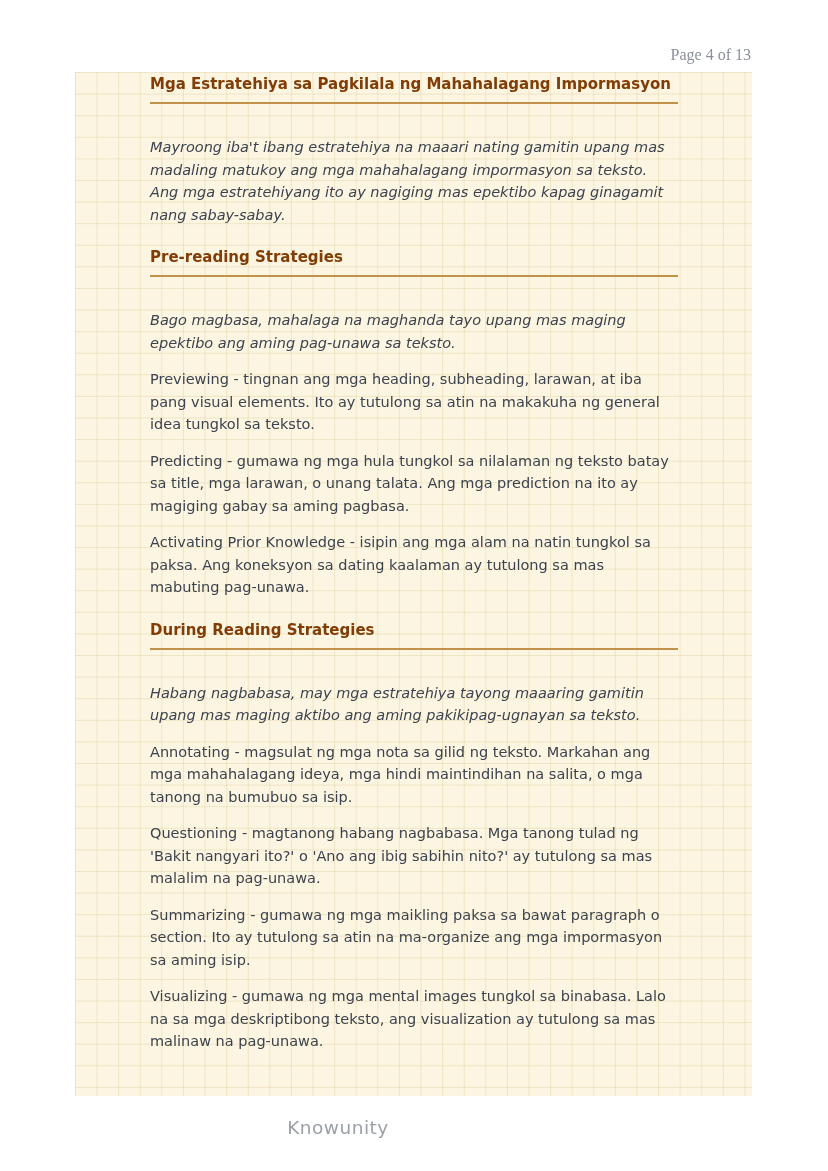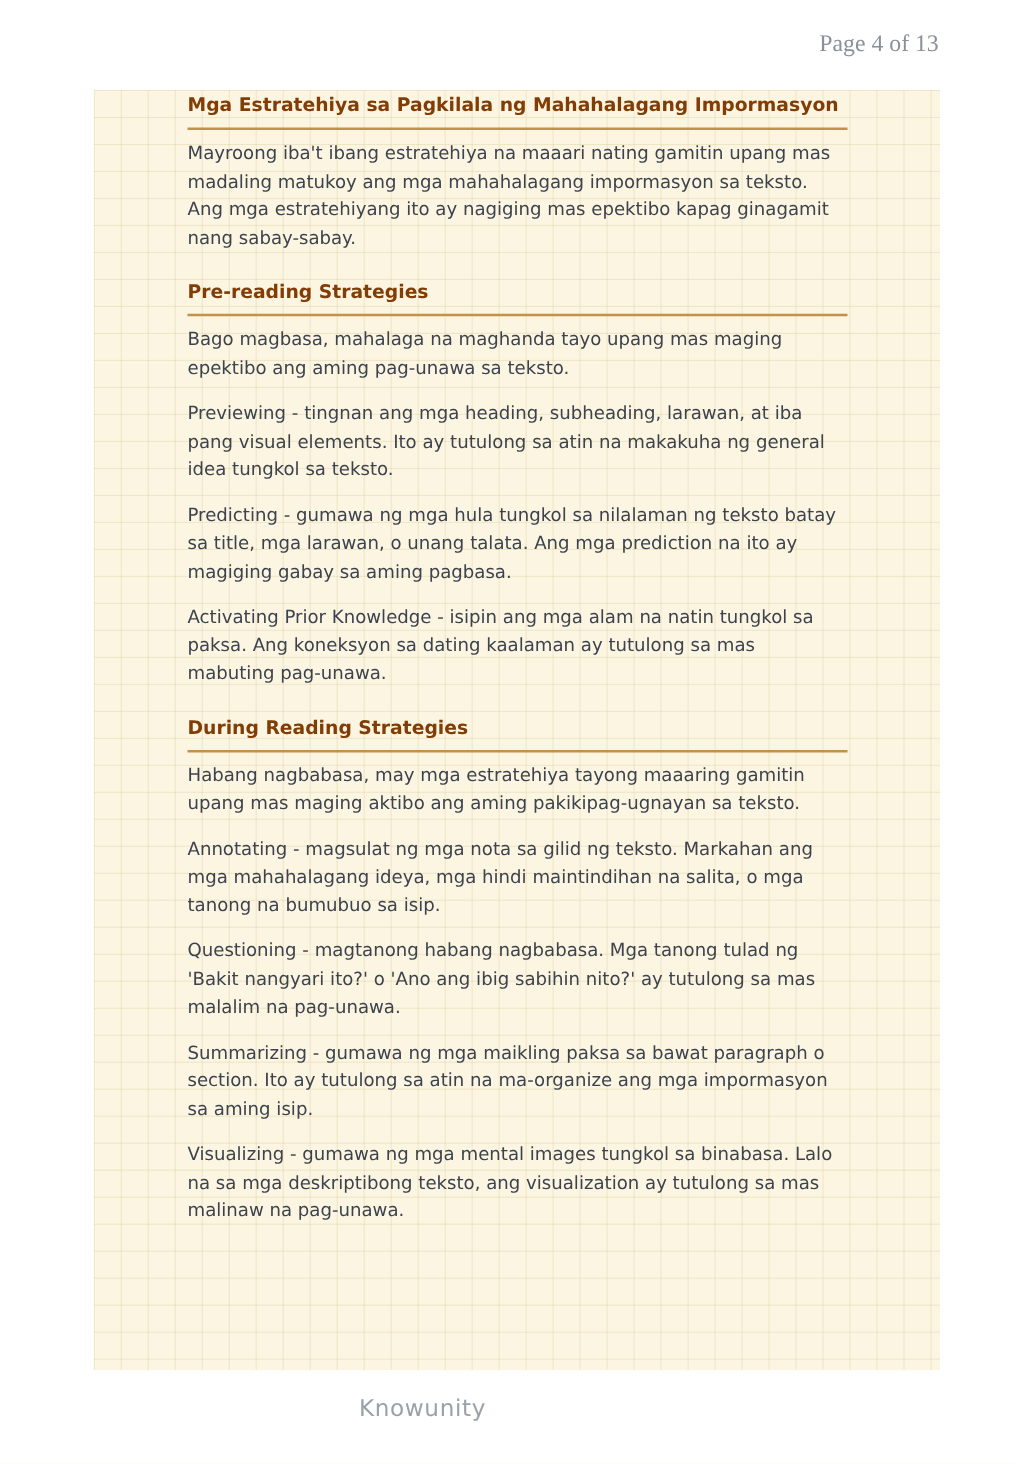--- a/index.html
+++ b/index.html
@@ -14,24 +14,24 @@
   *{margin:0;padding:0;box-sizing:border-box;}
   html,body{width:828px;height:1171px;}
   body{
     background:#ffffff;
     font-family:"DejaVu Sans","Liberation Sans",sans-serif;
     position:relative;
     overflow:hidden;
   }
   .page-number{
     position:absolute;
-    top:25px;
+    top:46px;
     right:77px;
     font-family:"Liberation Serif","DejaVu Serif",serif;
-    font-size:19px;
+    font-size:16px;
     color:var(--page-number);
   }
   .sheet{
     position:absolute;
     left:75px;
     top:72px;
     width:677px;
     height:1024px;
     background-color:var(--sheet-background);
     background-image:
@@ -55,21 +55,22 @@
   .doc-section:first-child .section-heading{
     margin-top:0;
   }
   .paragraph{
     font-size:14.5px;
     line-height:22.5px;
     color:var(--body-text);
     margin-top:14px;
   }
   .section-heading + .paragraph{
-    margin-top:8px;
+    margin-top:32px;
+    font-style:italic;
   }
   .footer{
     position:absolute;
     left:0;
     top:1117px;
     width:676px;
     text-align:center;
   }
   .brand{
     font-size:18.5px;

